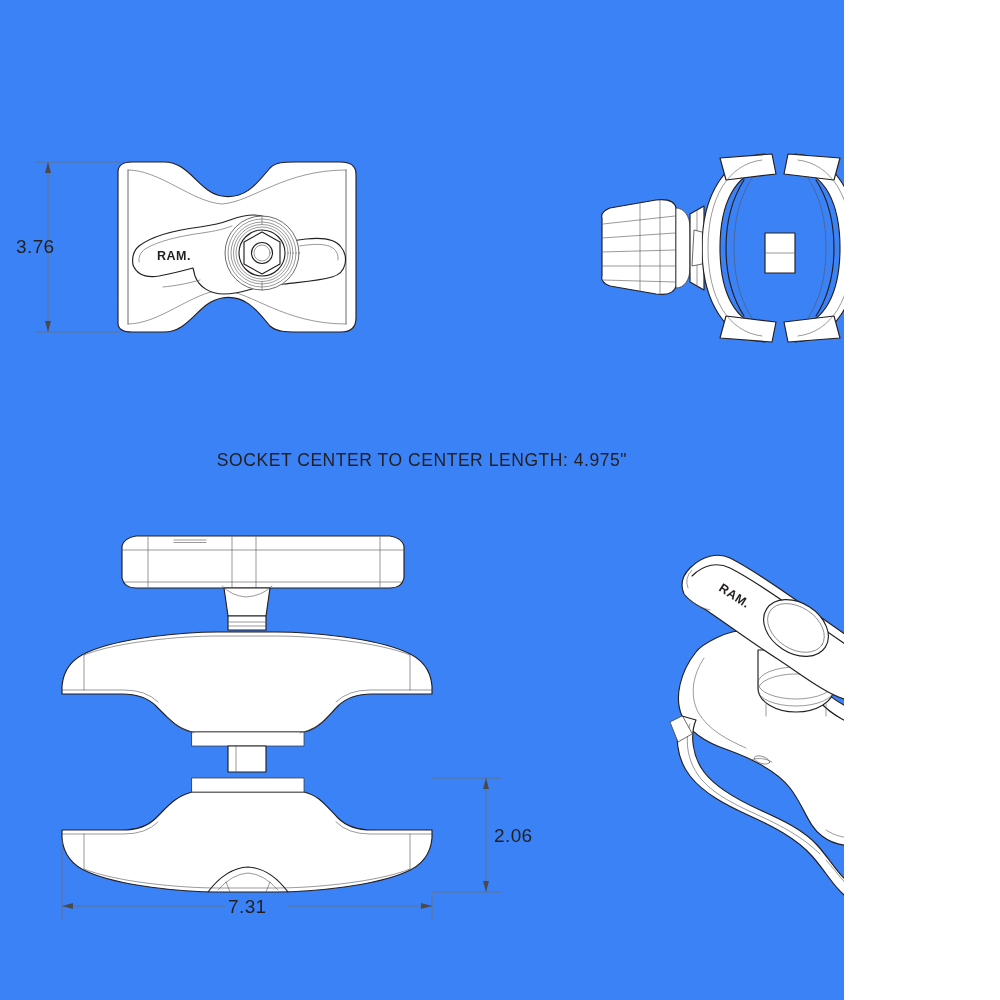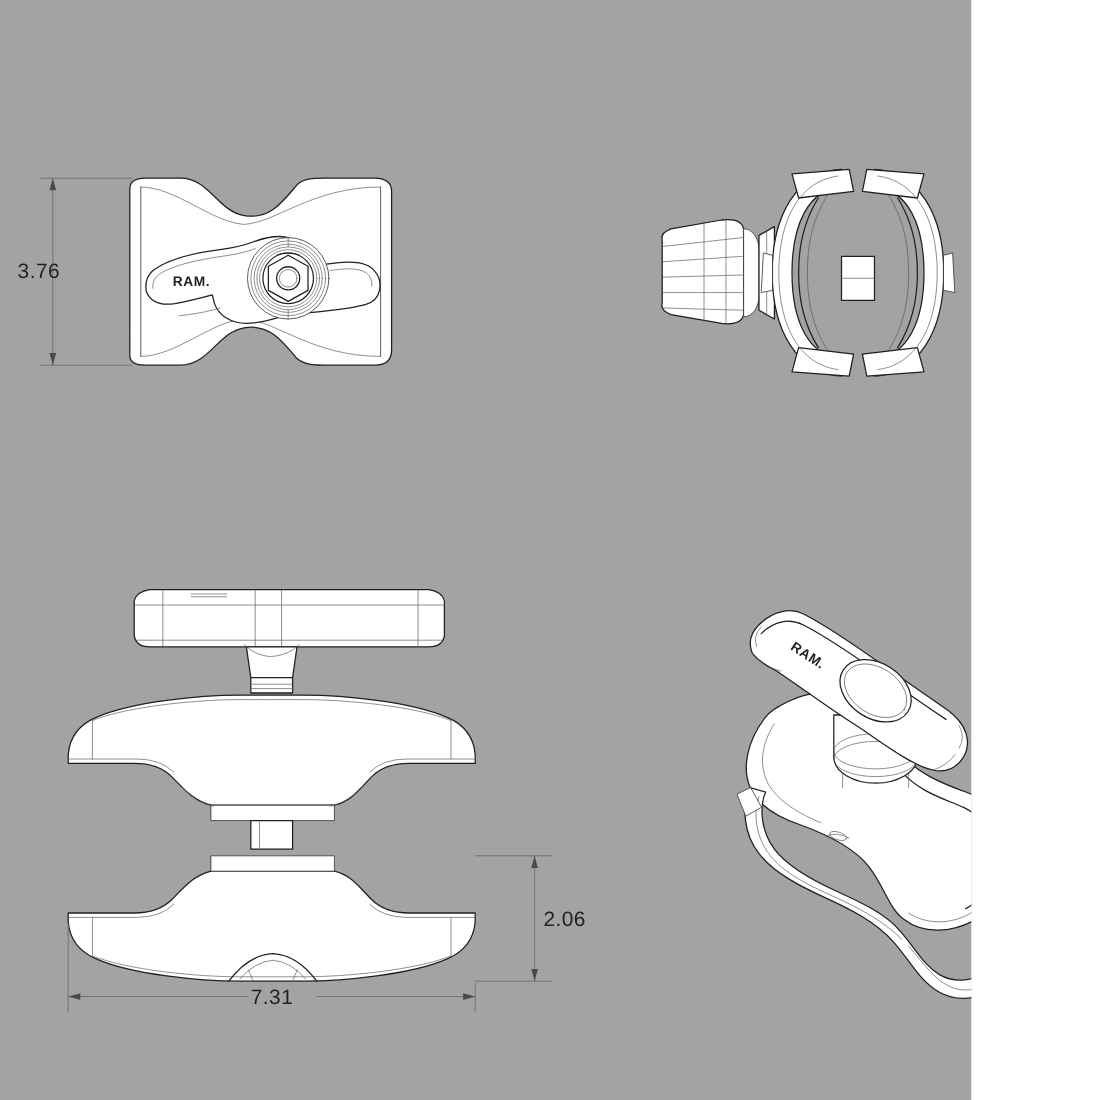--- a/index.html
+++ b/index.html
@@ -5,24 +5,23 @@
 <style>
   html, body {
     margin: 0;
     padding: 0;
     background: #ffffff;
   }
   #page {
     position: relative;
     width: 844px;
     height: 1000px;
-    background: #a3a3a3;
+    background: #3b82f6;
     font-family: "Liberation Sans", sans-serif;
     overflow: hidden;
-    padding-left: 39px;
   }
   svg { display: block; }
   .drawing-svg {
     position: absolute;
     left: 0;
     top: 0;
   }
   .ln {
     fill: none;
     stroke: #231f20;
@@ -315,20 +314,21 @@
       <path class="fillwhite-thin" d="
         M 278 92 L 286 90 L 288 126 L 278 124 Z"></path>
     </g>
 
     <g>
       <rect class="fillwhite" x="185" y="93" width="30" height="40"></rect>
       <line class="ln-hair" x1="185" y1="113" x2="215" y2="113"></line>
     </g>
   </svg>
 
+  <div class="caption" style="top:450px;">SOCKET CENTER TO CENTER LENGTH: 4.975"</div>
 
   <svg class="drawing-svg" width="560" height="420" style="left:50px; top:520px;" viewBox="0 0 560 420">
 
     <g>
       <path class="fillwhite" d="
         M 72 26
         Q 74 18 86 16
         L 340 16
         Q 352 18 354 26
         L 354 58

